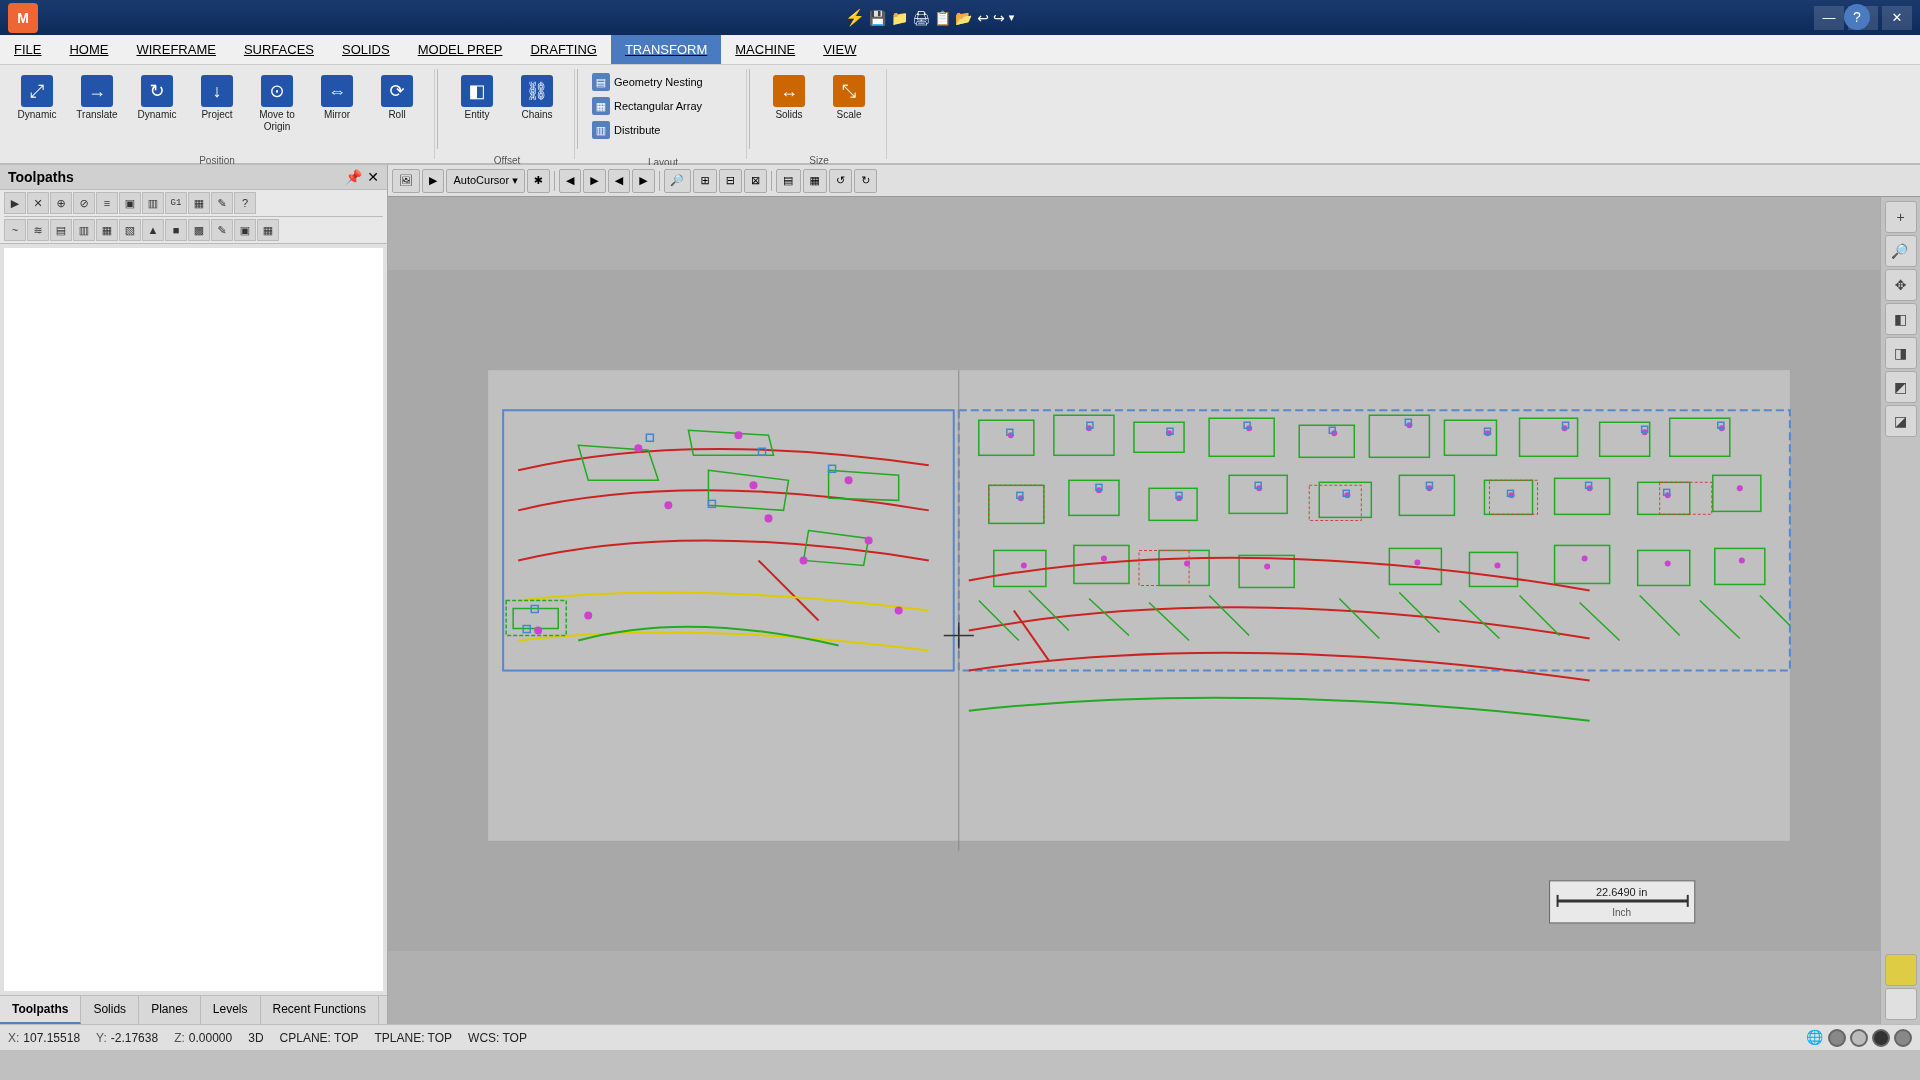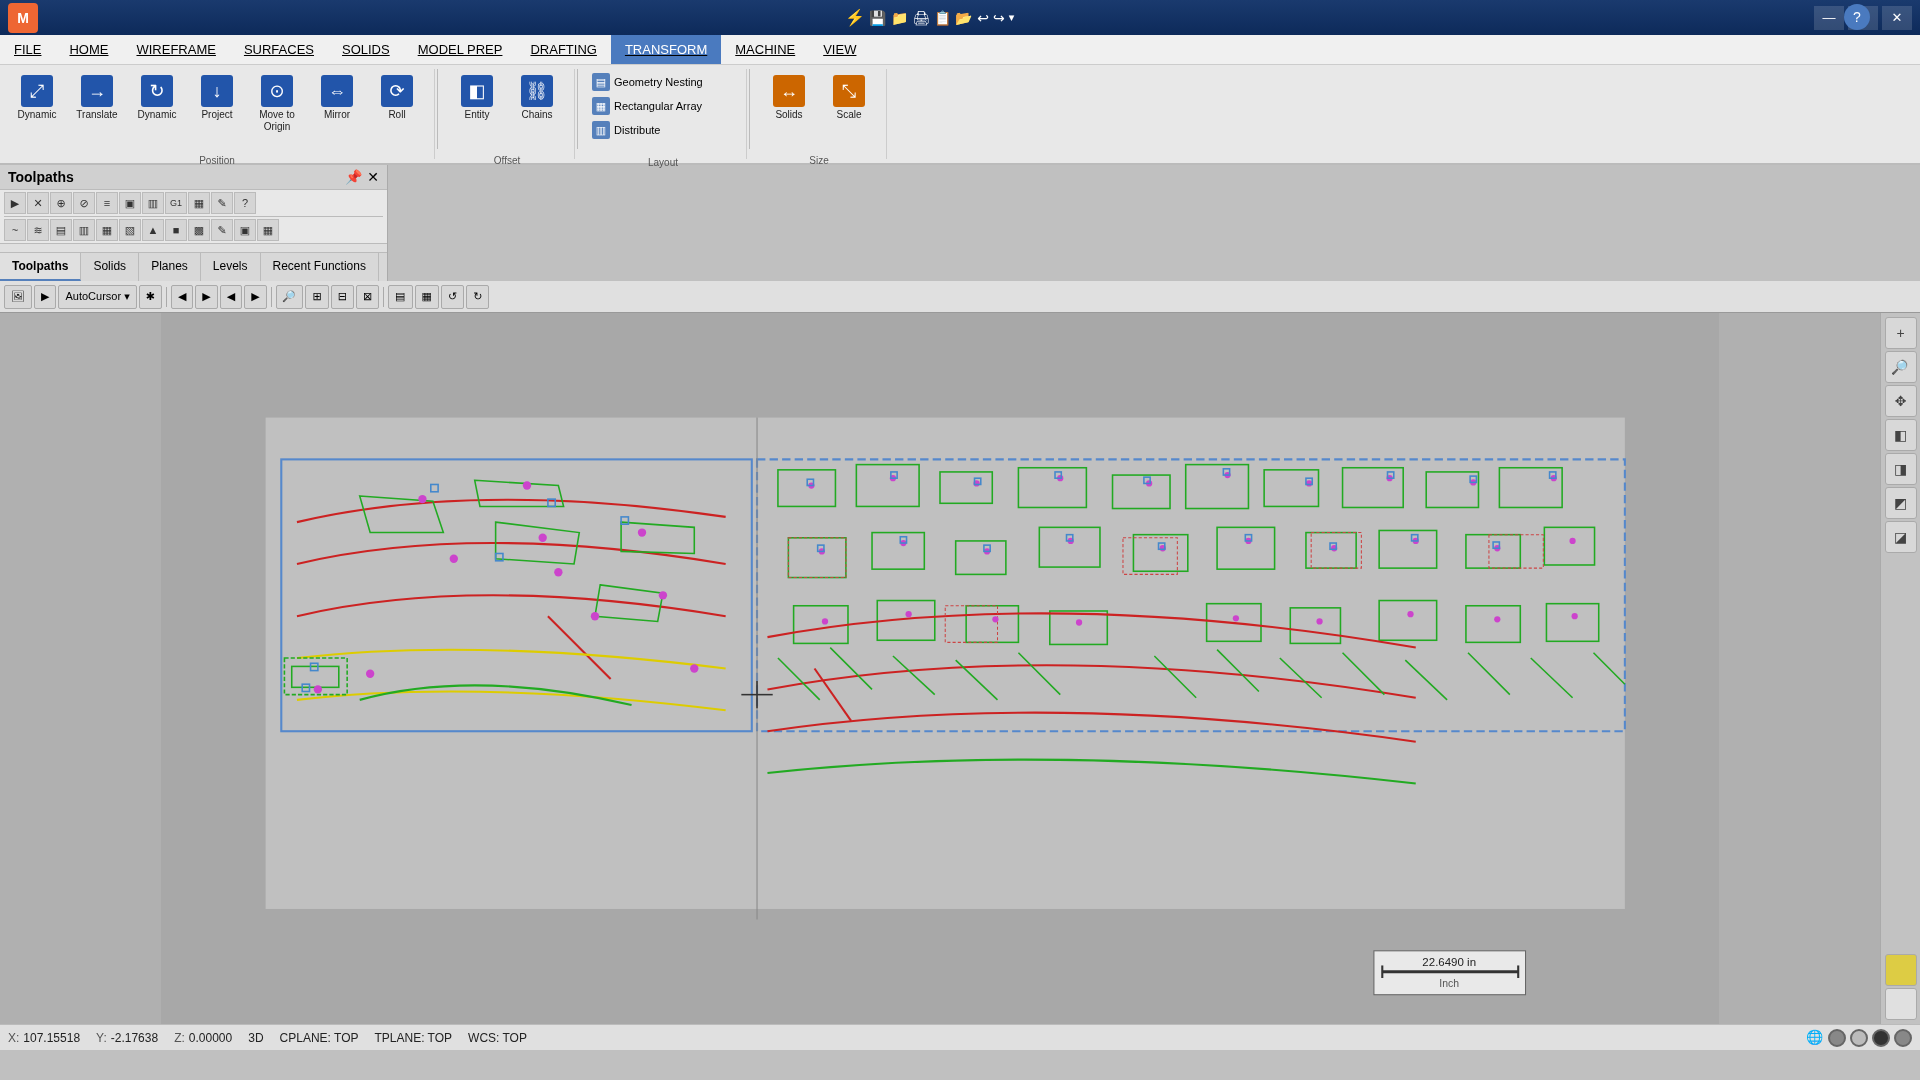--- a/index.html
+++ b/index.html
@@ -119,21 +119,21 @@
       width: 18px; height: 18px;
       background: #5580bb;
       border-radius: 2px;
       display: flex; align-items: center; justify-content: center;
       color: white; font-size: 11px;
     }
 
     
     #main {
       display: flex;
-      flex-direction: column;
+      flex-direction: row;
       height: calc(1080px - 35px - 30px - 100px - 30px - 26px);
     }
 
     
     #toolpaths-panel {
       width: 388px;
       background: #e0e0e0;
       border-right: 1px solid #aaa;
       display: flex;
       flex-direction: column;
@@ -407,21 +407,21 @@
       </div>
     </div>
     <div id="toolpaths-toolbar">
       <div class="tp-btn">▶</div>
       <div class="tp-btn">✕</div>
       <div class="tp-btn">⊕</div>
       <div class="tp-btn">⊘</div>
       <div class="tp-btn">≡</div>
       <div class="tp-btn">▣</div>
       <div class="tp-btn">▥</div>
-      <div class="tp-btn" style="font-size:9px;">G1</div>
+      <div class="tp-btn" style="font-size:9px;font-family:Liberation Mono, monospace;">G1</div>
       <div class="tp-btn">▦</div>
       <div class="tp-btn">✎</div>
       <div class="tp-btn">?</div>
       <div class="separator-v" style="width:100%;height:1px;background:#bbb;margin:1px 0;"></div>
       <div class="tp-btn">~</div>
       <div class="tp-btn">≋</div>
       <div class="tp-btn">▤</div>
       <div class="tp-btn">▥</div>
       <div class="tp-btn">▦</div>
       <div class="tp-btn">▧</div>

